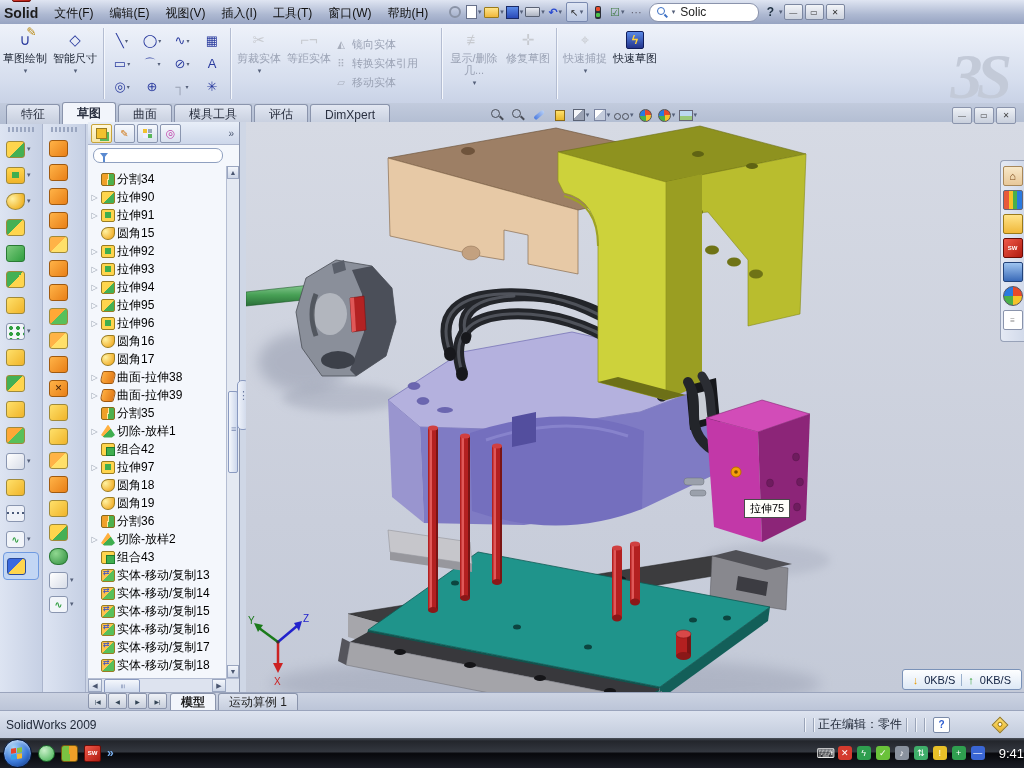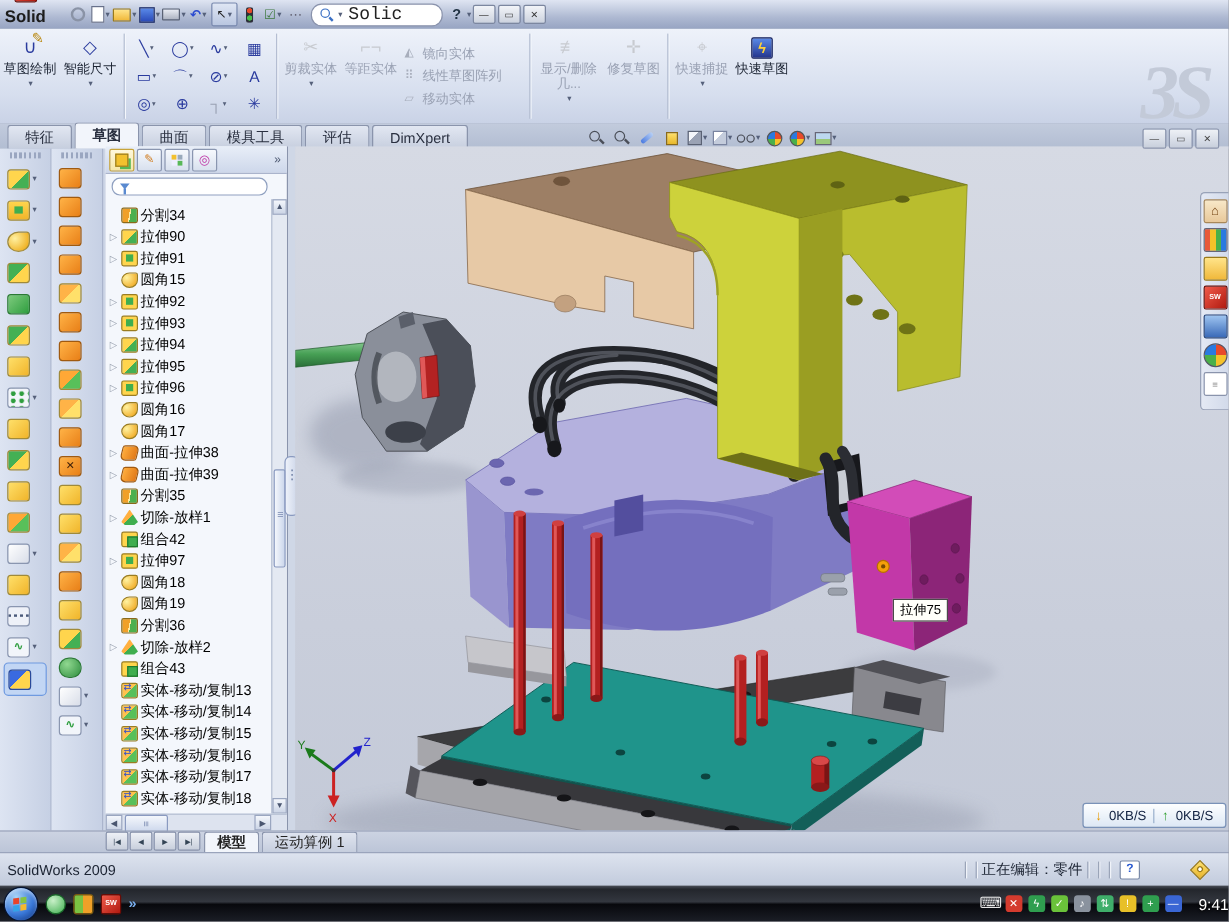--- a/index.html
+++ b/index.html
@@ -31,21 +31,21 @@
   .qc-rebuild::before{content:"";width:6px;height:13px;border-radius:2px;background:
      radial-gradient(circle 2px at 3px 3px,#e84a2a 2px,transparent 2.4px),
      radial-gradient(circle 2px at 3px 9px,#4ac24a 2px,transparent 2.4px),#2c2f38;}
   .qc-options::before{content:"☑";font-size:11px;color:#3f7a3f;}
   .qc-more{color:#667;}
   #searchbox{display:flex;align-items:center;gap:3px;height:17px;width:96px;background:#fff;
      border:1px solid #8a93ac;border-radius:9px;padding:0 6px;margin:0 4px;}
   .mag{position:relative;width:12px;height:12px;flex:none;}
   .mag::before{content:"";position:absolute;left:1px;top:1px;width:6px;height:6px;border:1.6px solid #3a6fc4;border-radius:50%;}
   .mag::after{content:"";position:absolute;left:8px;top:9px;width:4px;height:1.6px;background:#3a6fc4;transform:rotate(45deg);}
-  #searchbox input{border:none;outline:none;width:52px;font-size:15px;color:#222;background:transparent;font-family:Liberation Mono, monospace;}
+  #searchbox input{border:none;outline:none;width:52px;font-size:12px;color:#222;background:transparent;font-family:Liberation Sans, sans-serif;}
   .helpq{font-size:12px;color:#234;font-weight:bold;padding:0 4px;}
   .wbtn{width:17px;height:14px;margin:0 1px;background:linear-gradient(#f2f4f8,#ccd2de);
     border:1px solid #7c87a0;border-radius:2px;font-size:8px;color:#333;
     display:flex;align-items:center;justify-content:center;}
   
   #ribbon{position:absolute;left:0;top:24px;width:1024px;height:79px;
     background:linear-gradient(#eef2fa,#d6deee 70%,#c9d2e6);border-bottom:1px solid #9aa4bc;display:flex;align-items:stretch;}
   .rdiv{width:1px;background:#b4bdd2;margin:4px 3px;box-shadow:1px 0 0 #f4f7fc;}
   .bigbtn{width:50px;display:flex;flex-direction:column;align-items:center;justify-content:flex-start;
     padding-top:4px;font-size:11px;line-height:12px;text-align:center;color:#1c2433;}
@@ -235,20 +235,21 @@
 <body>
 
 <div id="root">
 
   <div id="titlebar">
     <span id="logo">
       <span class="swcube">SW</span>
       <b>Solid</b>
         <i>Solid</i>
     </span>
+    <span id="menu-items"><span class="mi">文件(F)</span><span class="mi">编辑(E)</span><span class="mi">视图(V)</span><span class="mi">插入(I)</span><span class="mi">工具(T)</span><span class="mi">窗口(W)</span><span class="mi">帮助(H)</span></span>
     <span id="quick-icons">
         <span class="qi qc-pin"></span>
         <span class="qi qc-new-doc">
           <i class="dd">▾</i>
         </span>
         <span class="qi qc-open">
           <i class="dd">▾</i>
         </span>
         <span class="qi qc-save">
           <i class="dd">▾</i>
@@ -314,21 +315,21 @@
       <span class="bicon">⌐¬</span>
       <span>等距实体</span>
     </div>
     <div id="minirow">
       <div class="minib">
         <span class="mic">◭</span>
         <span>镜向实体</span>
       </div>
       <div class="minib">
         <span class="mic">⠿</span>
-        <span>线性草图阵列</span>
+        <span>转换实体引用</span>
       </div>
       <div class="minib">
         <span class="mic">▱</span>
         <span>移动实体</span>
       </div>
     </div>
     <div class="rdiv"></div>
     <div class="bigbtn disabled" style="width:58px">
       <span class="bicon">≢</span>
       <span>显示/删除几...</span>

